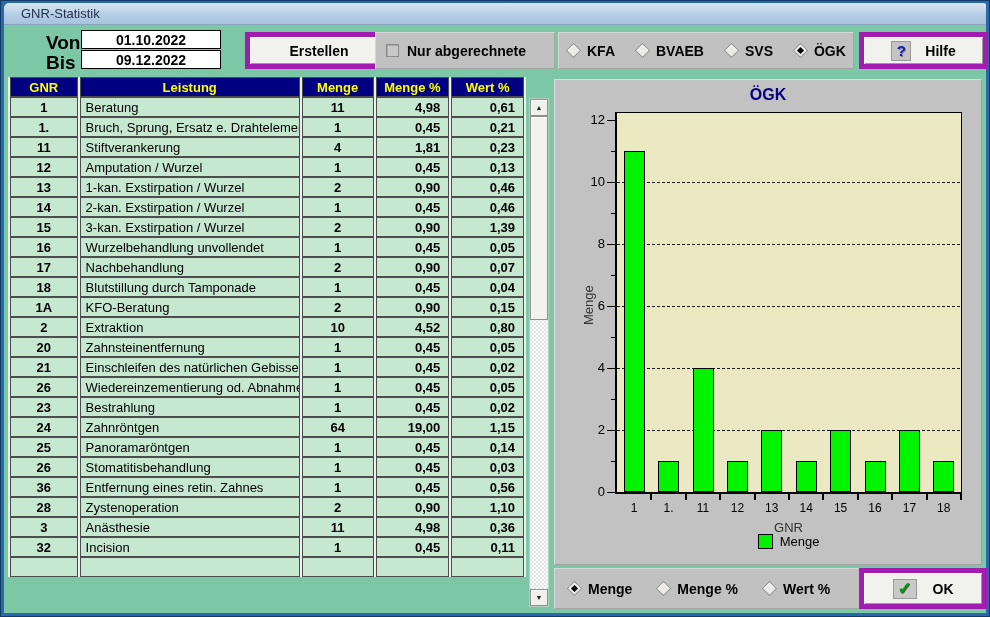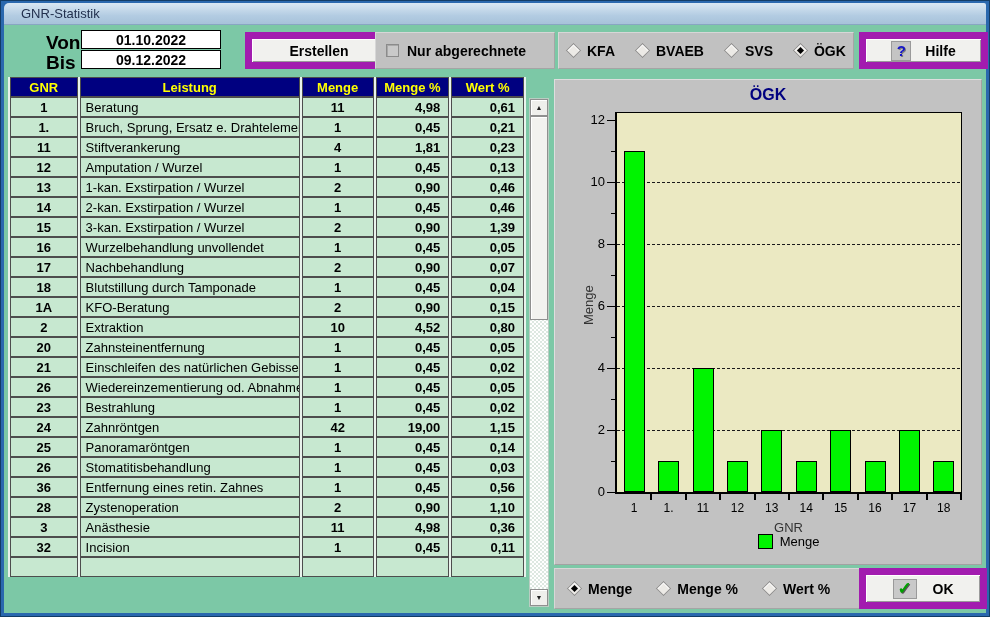--- a/index.html
+++ b/index.html
@@ -4,21 +4,21 @@
 <style>
   * { margin:0; padding:0; box-sizing:border-box; }
   html,body { width:990px; height:617px; overflow:hidden; font-family:"Liberation Sans", sans-serif; }
   .window { position:relative; width:990px; height:617px; background:#2a68ae; border:1px solid #123c66; padding:2px 3px 4px 3px; }
   .titlebar { height:22px; background:linear-gradient(#d9e7f3,#b3cce2 60%,#a7c2da); border-bottom:1px solid #88a6c2; border-radius:5px 2px 0 0; display:flex; align-items:center; padding-left:17px; font-size:13px; color:#22304e; }
   .content { position:relative; width:982px; height:588px; background:#7cc8a6; }
 
   .lbl { position:absolute; font-size:19px; font-weight:bold; color:#000; }
   .datefield { position:absolute; width:140px; height:19px; border:1px solid #000; background:#fff; font-family:"Liberation Sans",sans-serif; font-size:14px; font-weight:bold; text-align:center; padding:0; }
 
-  .btn { position:absolute; background:#f1f1ee; border:7px solid #a21caf; box-shadow:inset 1px 1px 0 #ffffff, inset -1px -1px 0 #9a9a9a; font-family:"Liberation Sans",sans-serif; font-size:14px; font-weight:bold; color:#000; display:flex; align-items:center; justify-content:center; cursor:pointer; }
+  .btn { position:absolute; background:#f1f1ee; border:5px solid #a21caf; box-shadow:inset 1px 1px 0 #ffffff, inset -1px -1px 0 #9a9a9a; font-family:"Liberation Sans",sans-serif; font-size:14px; font-weight:bold; color:#000; display:flex; align-items:center; justify-content:center; cursor:pointer; }
 
   .panel { position:absolute; background:#c1c1c1; border:1px solid #a5a5a5; border-top-color:#d7d7d7; border-left-color:#d7d7d7; display:flex; align-items:center; }
   .plabel { font-size:14px; font-weight:bold; }
   .checkbox { width:13px; height:13px; background:#c9c9c9; border:1px solid #8b8b8b; box-shadow:inset 1px 1px 0 #a8a8a8; margin:0 8px 0 10px; }
 
   .radio-item { display:inline-flex; align-items:center; gap:8px; cursor:pointer; }
   .diamond { width:11px; height:11px; background:#eceae6; border:1px solid #909090; transform:rotate(45deg); display:flex; align-items:center; justify-content:center; box-shadow:inset 1px 1px 0 #fff; flex:none; }
   .diamond .dot { display:none; width:5px; height:5px; background:#000; }
   .radio-item.sel .diamond .dot { display:block; }
   .rlabel { font-size:14px; font-weight:bold; }
@@ -226,21 +226,21 @@
             <tr>
               <td class="c0">23</td>
               <td class="c1">Bestrahlung</td>
               <td class="c2">1</td>
               <td class="c3">0,45</td>
               <td class="c4">0,02</td>
             </tr>
             <tr>
               <td class="c0">24</td>
               <td class="c1">Zahnröntgen</td>
-              <td class="c2">42</td>
+              <td class="c2">64</td>
               <td class="c3">19,00</td>
               <td class="c4">1,15</td>
             </tr>
             <tr>
               <td class="c0">25</td>
               <td class="c1">Panoramaröntgen</td>
               <td class="c2">1</td>
               <td class="c3">0,45</td>
               <td class="c4">0,14</td>
             </tr>

